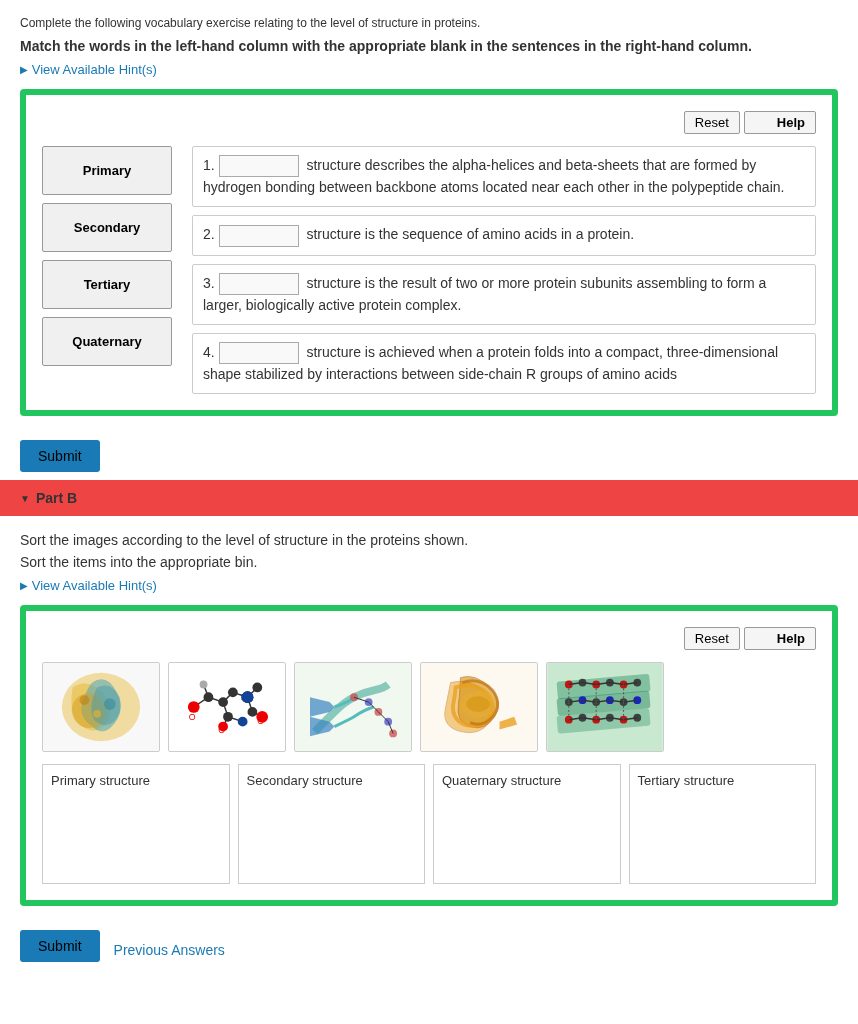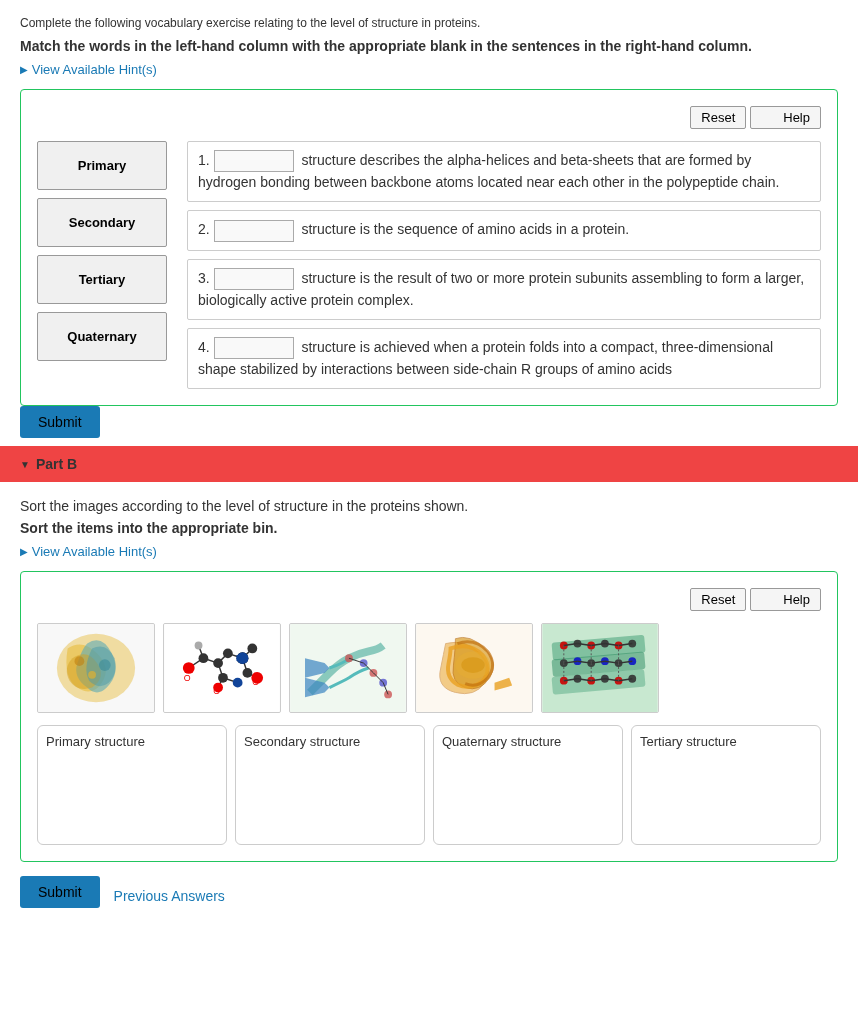--- a/index.html
+++ b/index.html
@@ -31,42 +31,42 @@
       gap: 4px;
       margin-bottom: 12px;
       text-decoration: none;
     }
     .hint-link::before {
       content: '▶';
       font-size: 10px;
       color: #1a7ab5;
     }
     .exercise-box {
-      border: 1px solid #22c55e;
+      border: 6px solid #22c55e;
       border-radius: 4px;
       padding: 16px;
-      margin-bottom: 0;
+      margin-bottom: 24px;
       background: #fff;
     }
     .top-buttons {
       display: flex;
       justify-content: flex-end;
       gap: 4px;
       margin-bottom: 12px;
     }
     .btn-reset, .btn-help {
       border: 1px solid #999;
       background: #f5f5f5;
       padding: 3px 10px;
       font-size: 13px;
       cursor: pointer;
       border-radius: 2px;
     }
     .btn-help {
-      font-weight: normal;
+      font-weight: bold;
       padding-left: 32px;
     }
     .matching-area {
       display: flex;
       gap: 20px;
     }
     .word-column {
       display: flex;
       flex-direction: column;
       gap: 8px;
@@ -123,21 +123,21 @@
       font-weight: bold;
     }
     .part-b-header::before {
       content: '▼';
       font-size: 10px;
     }
     .sort-instruction {
       margin-bottom: 6px;
     }
     .sort-instruction-bold {
-      font-weight: bold;
+      font-weight: normal;
       margin-bottom: 8px;
     }
     .images-row {
       display: flex;
       gap: 8px;
       margin-bottom: 12px;
       flex-wrap: nowrap;
     }
     .protein-image {
       width: 118px;
@@ -150,21 +150,21 @@
       border-radius: 2px;
       overflow: hidden;
     }
     .bins-row {
       display: flex;
       gap: 8px;
     }
     .bin-box {
       flex: 1;
       border: 1px solid #ccc;
-      border-radius: 6px;
+      border-radius: 0;
       padding: 8px;
       min-height: 120px;
     }
     .bin-label {
       font-size: 13px;
       color: #333;
       margin-bottom: 6px;
     }
     .bottom-buttons {
       display: flex;

